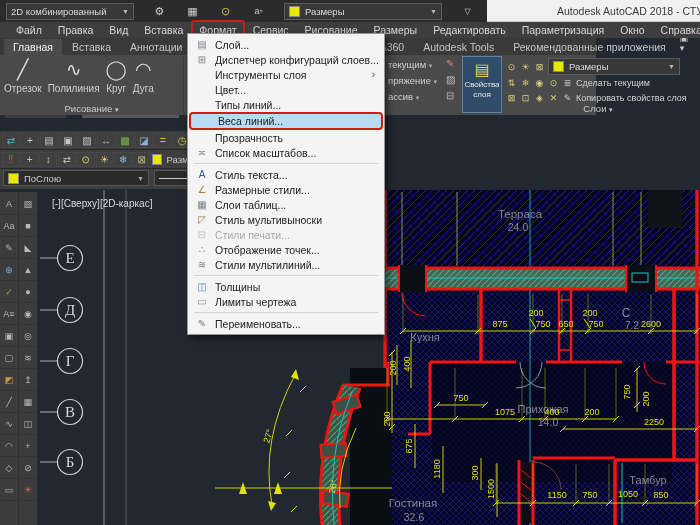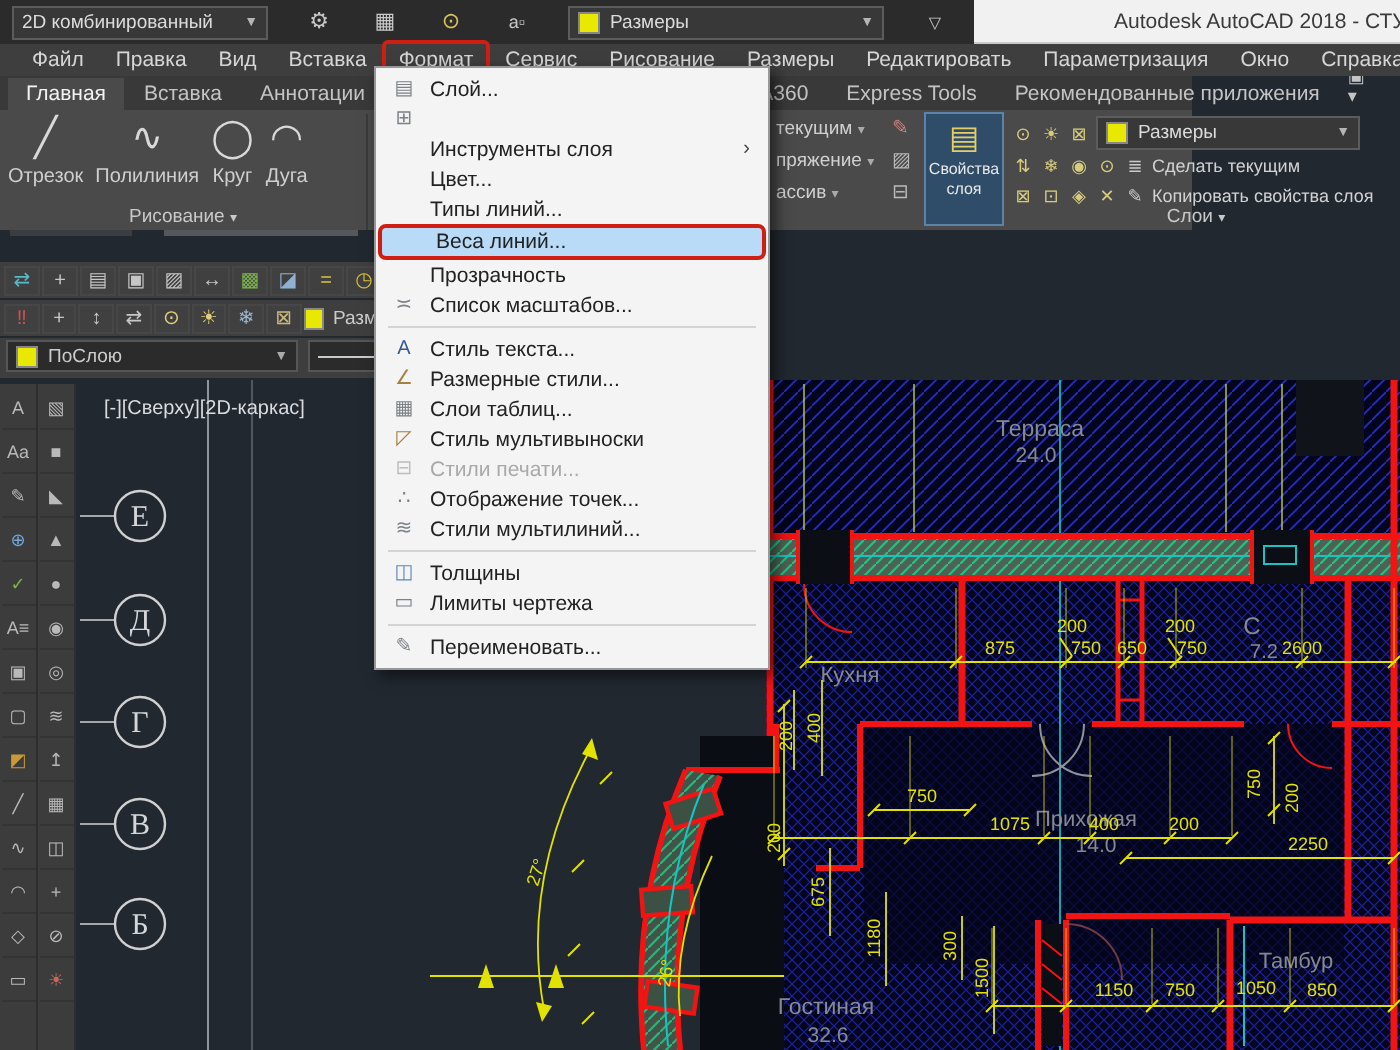--- a/index.html
+++ b/index.html
@@ -120,21 +120,21 @@
   </div>
 
 <div class="ribbon">
   <div class="rtabs" id="rtabs">
       <span class="rtab active">Главная</span>
       <span class="rtab">Вставка</span>
       <span class="rtab">Аннотации</span>
       <span class="rtab">Параметризация</span>
       <span class="rtab">Надстройки</span>
       <span class="rtab">A360</span>
-      <span class="rtab">Express Tools</span>
+      <span class="rtab">Autodesk Tools</span>
       <span class="rtab">Рекомендованные приложения</span>
       <span class="rtab-ov">▣ ▾</span>
     </div>
   <div class="rbody">
     <div class="dtools" id="dtools">
         <div class="dtool">
           <span class="big">╱</span>
           <span class="lbl">Отрезок</span>
         </div>
         <div class="dtool">
@@ -460,20 +460,21 @@
   </g>
 </svg>
 
 <div class="fmt-menu" id="fmtmenu">
     <div class="fm-item">
       <span class="fm-icon" style="color: rgb(125, 130, 136);">▤</span>
       <span class="fm-label">Слой...</span>
     </div>
     <div class="fm-item">
       <span class="fm-icon" style="color: rgb(125, 130, 136);">⊞</span>
+      <span class="fm-label">Диспетчер конфигураций слоев...</span>
     </div>
     <div class="fm-item">
       <span class="fm-icon"></span>
       <span class="fm-label">Инструменты слоя</span>
       <span class="fm-arrow">›</span>
     </div>
     <div class="fm-item">
       <span class="fm-icon"><span class="color-wheel"></span></span>
       <span class="fm-label">Цвет...</span>
     </div>

